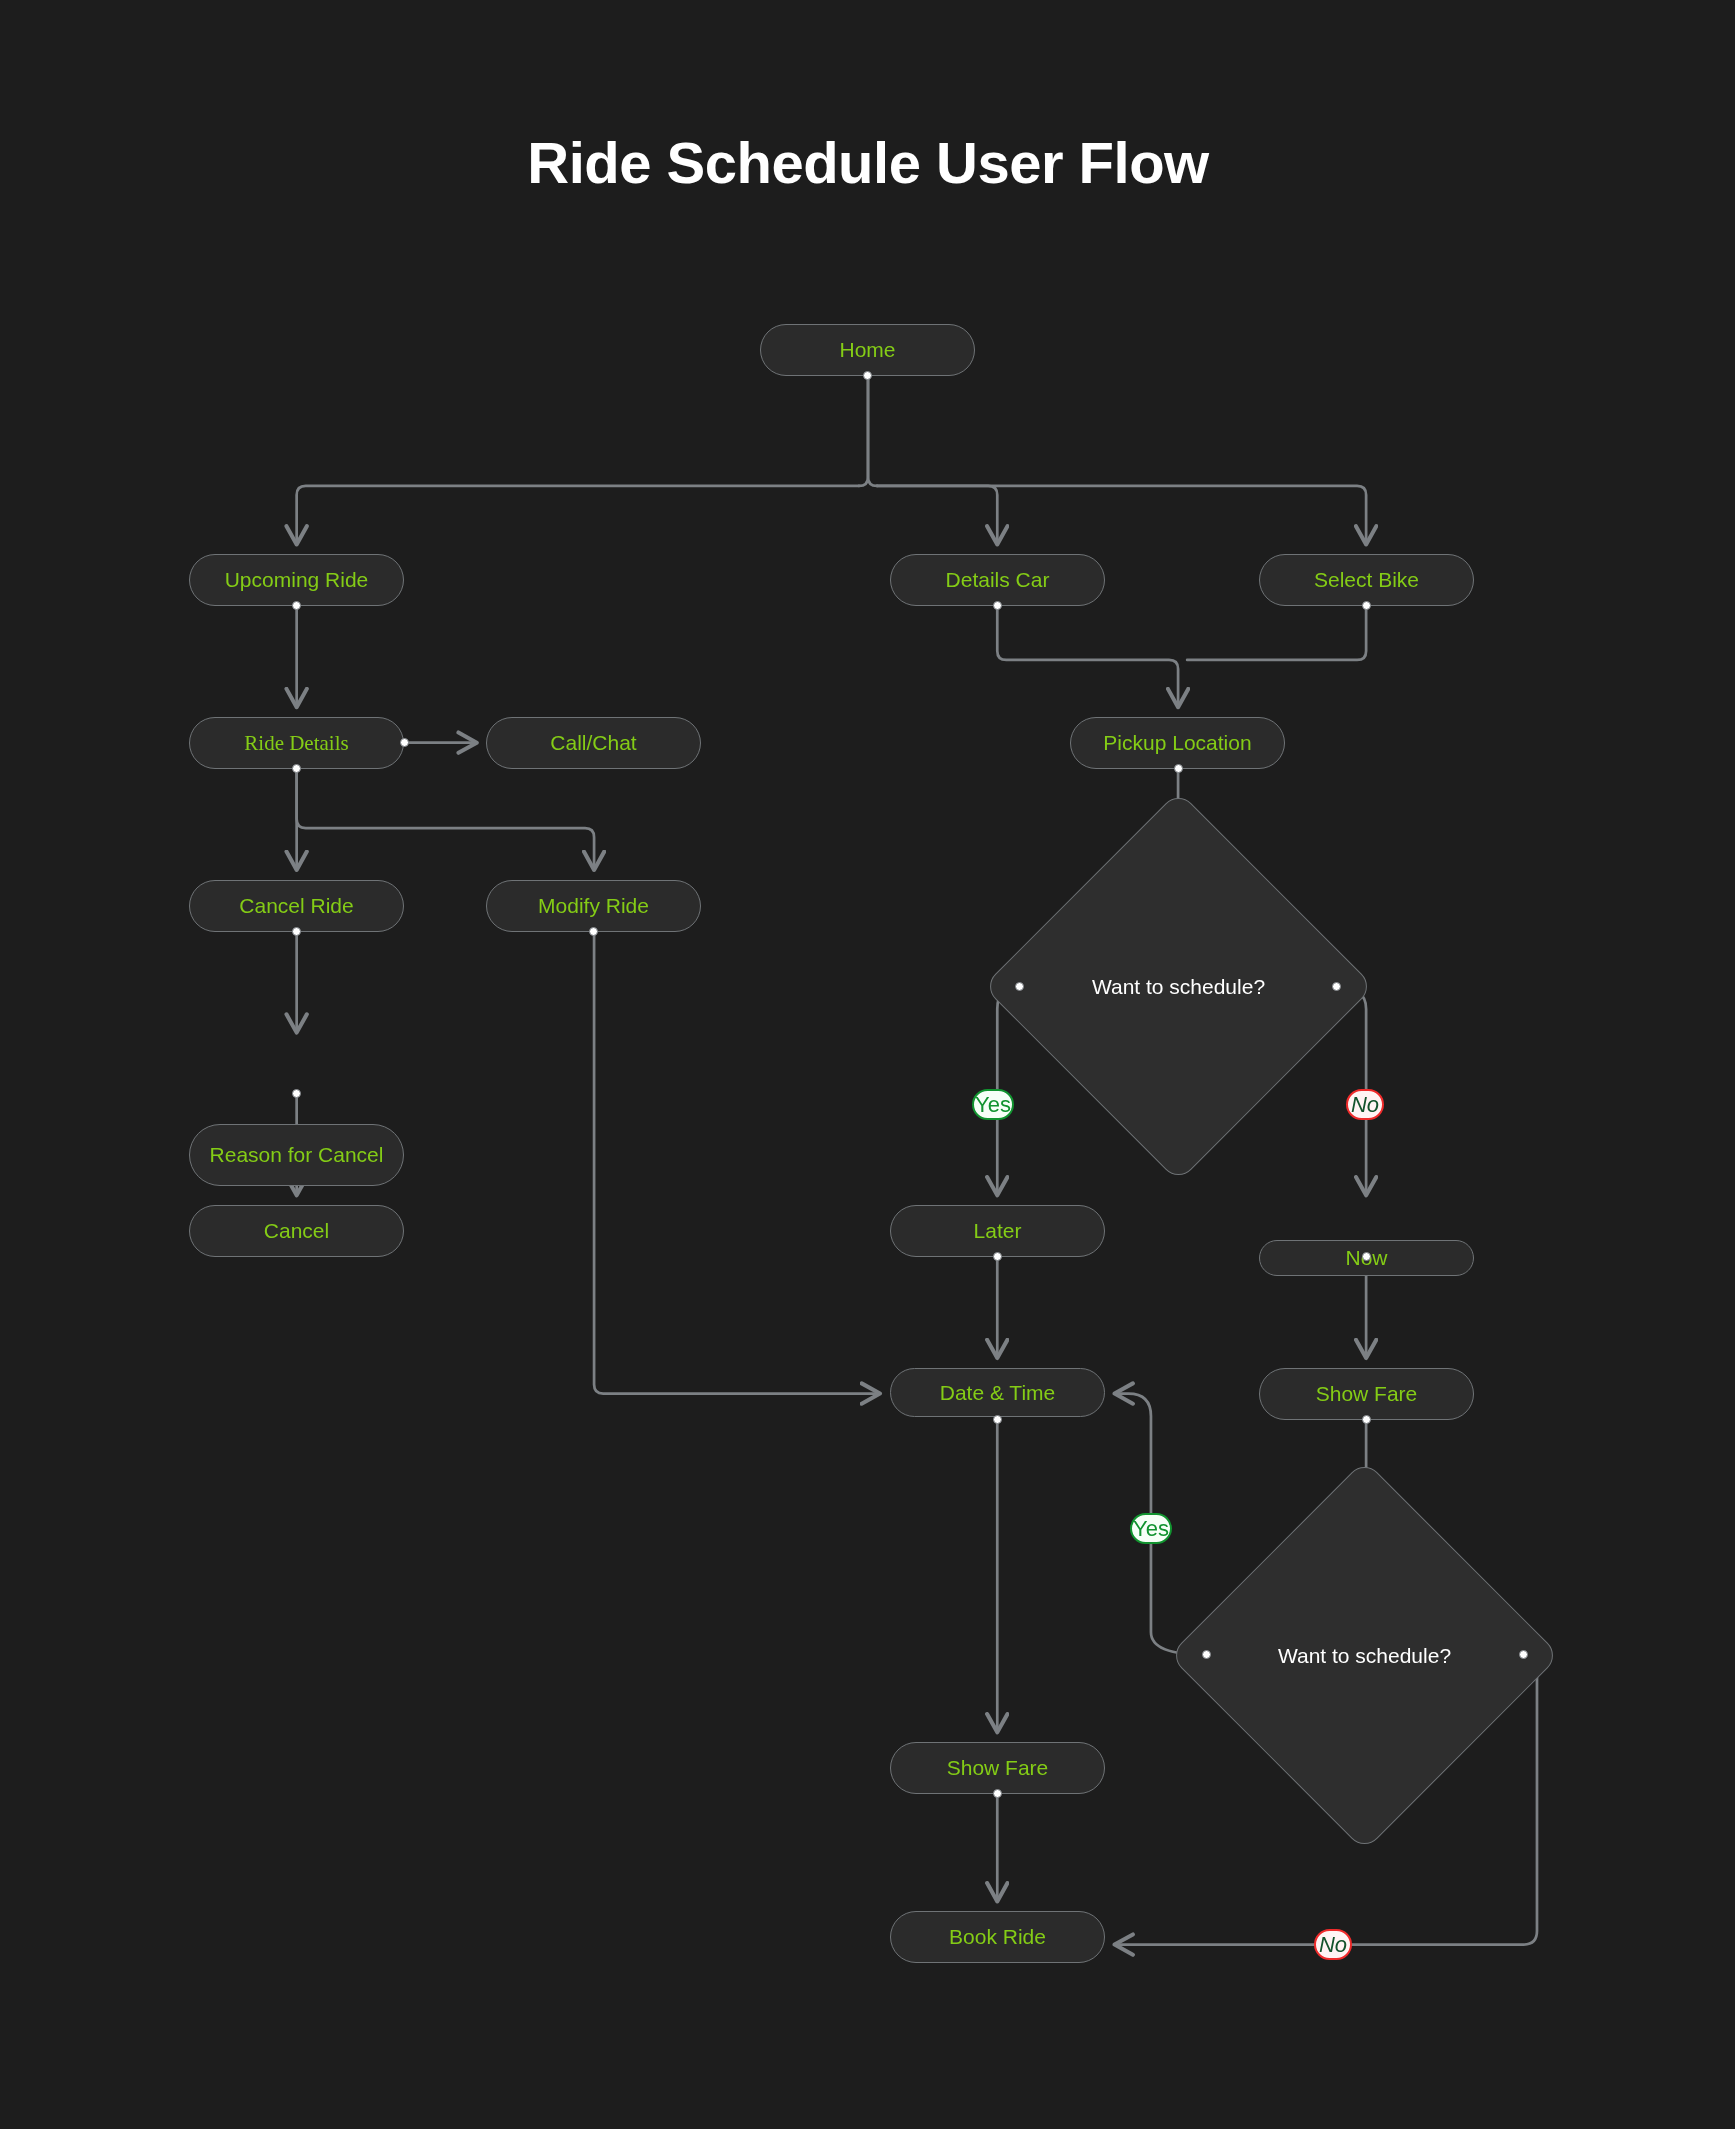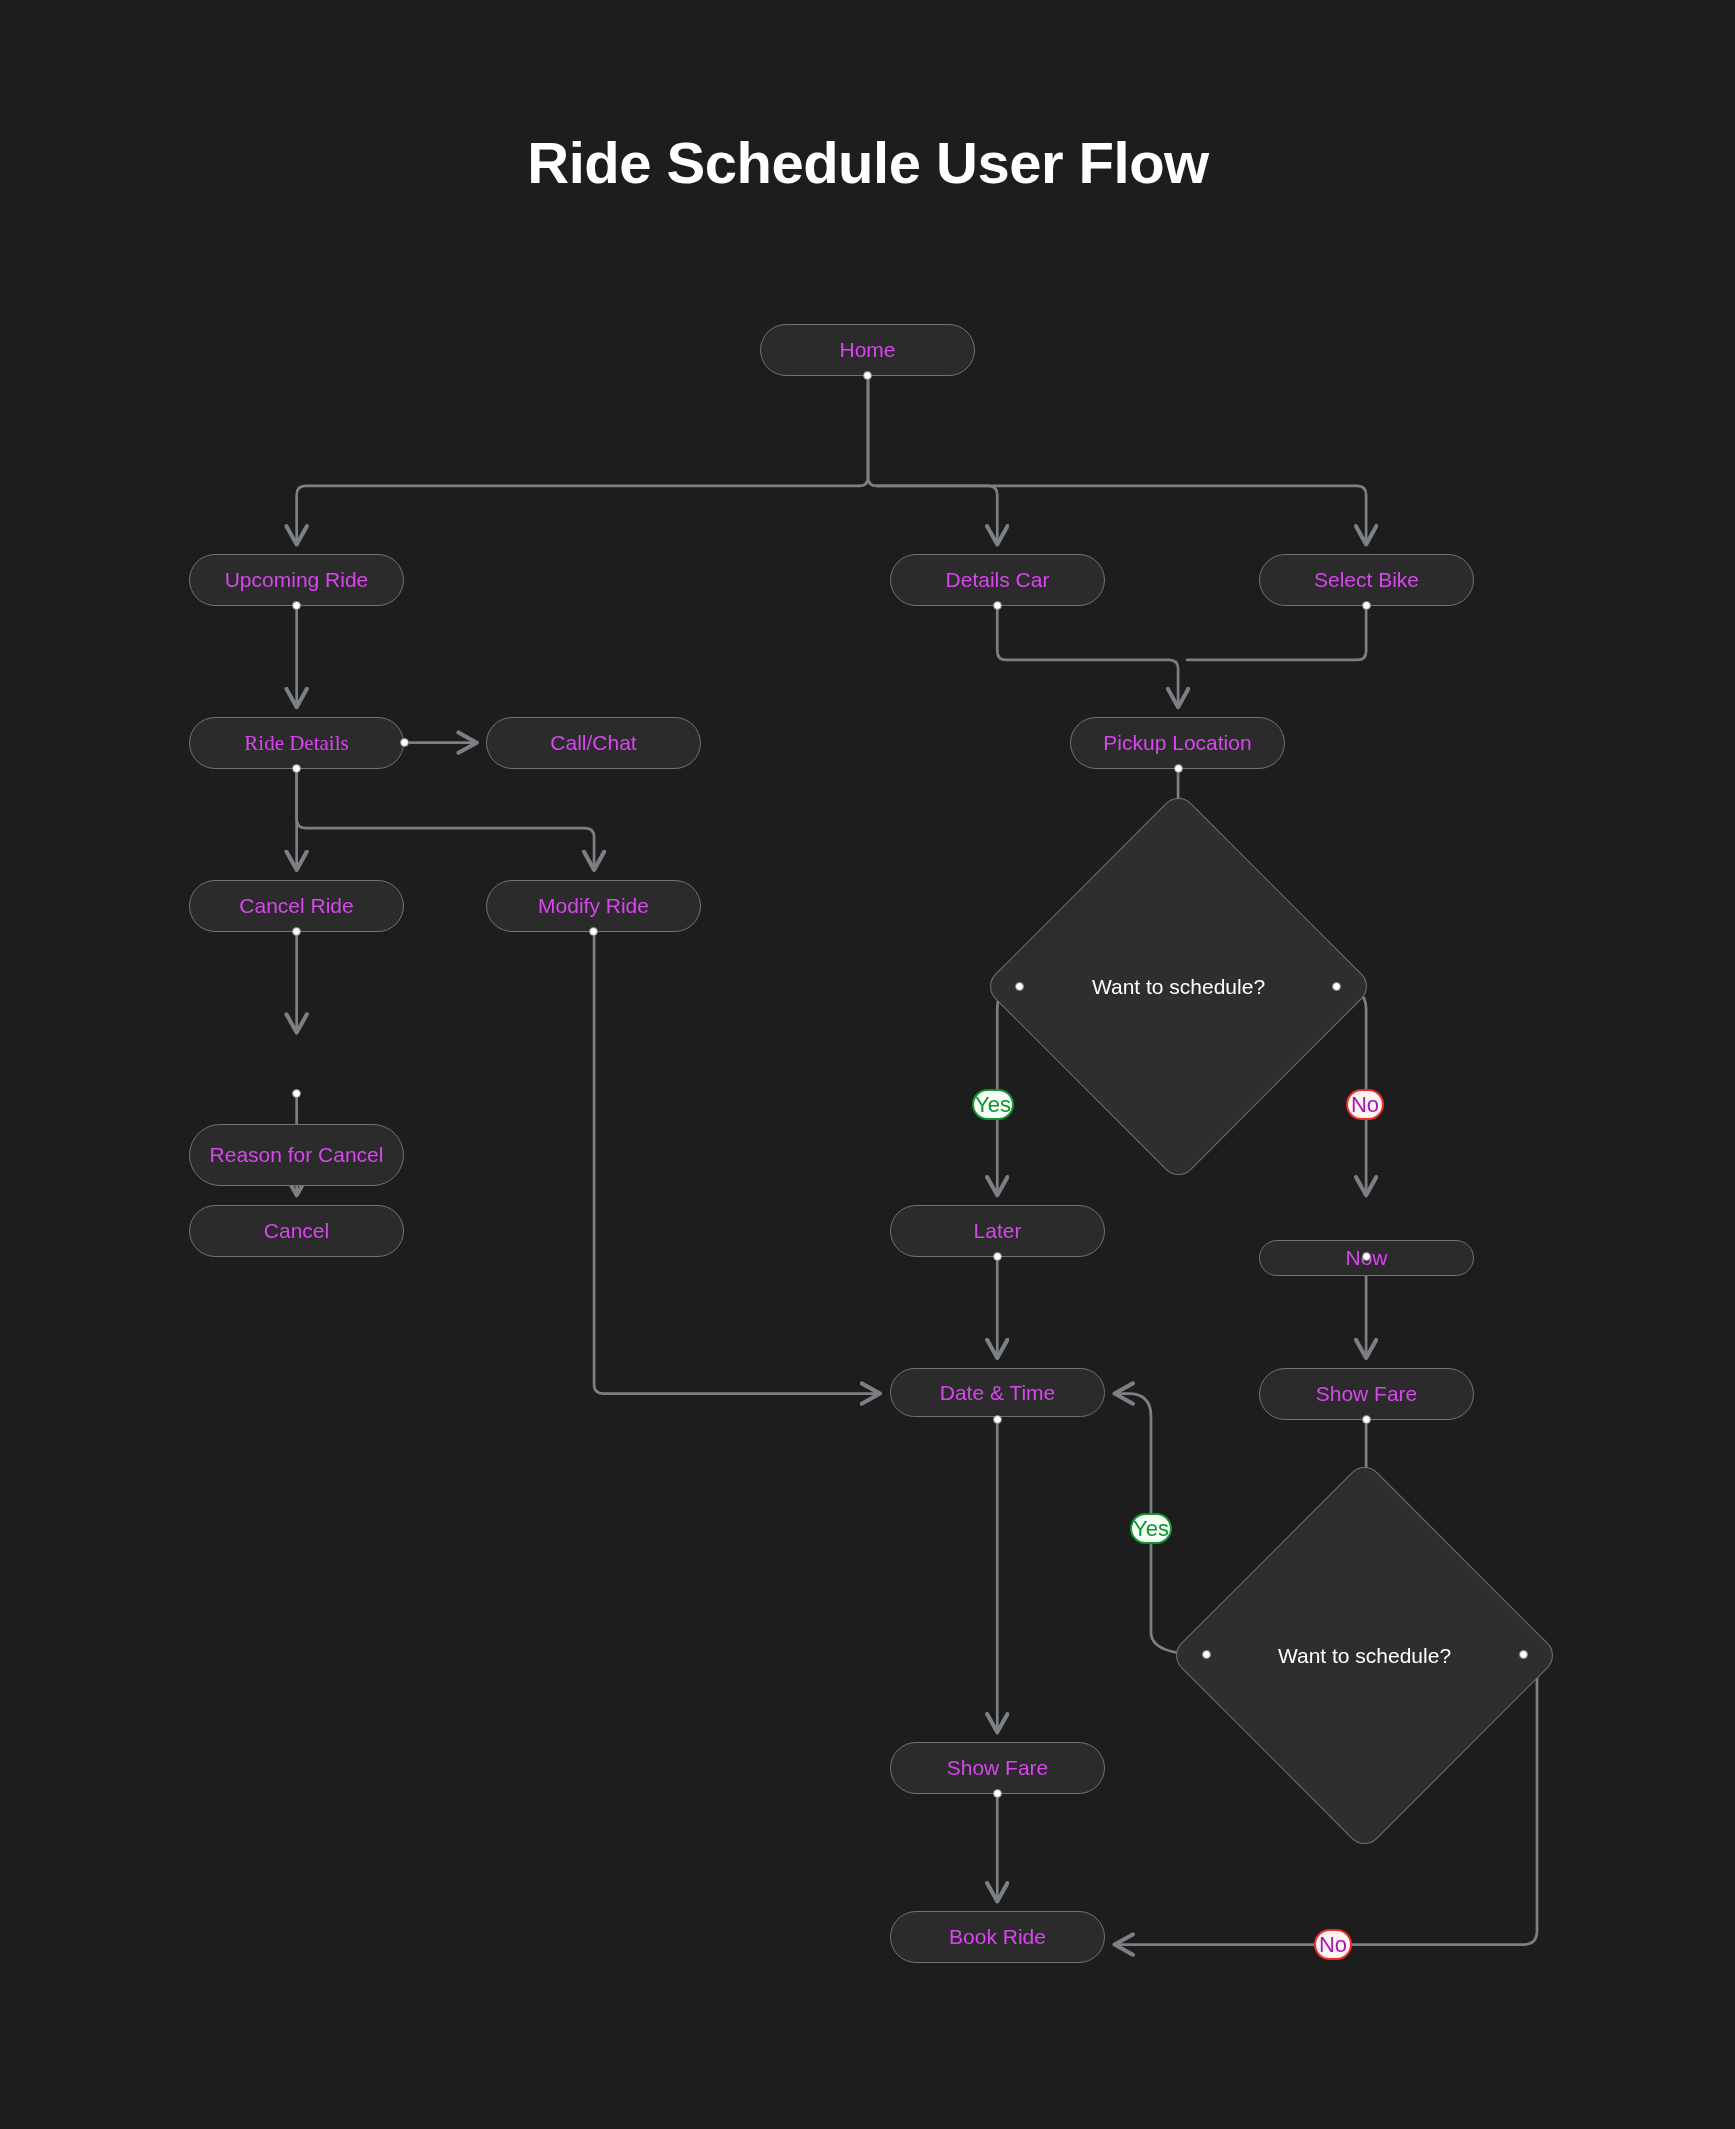--- a/index.html
+++ b/index.html
@@ -30,21 +30,21 @@
     pointer-events:none;
   }
   .node {
     position:absolute;
     background:#2b2b2b;
     border:0.9px solid #6f7376;
     border-radius:4520px;
     display:flex;
     align-items:center;
     justify-content:center;
-    color:#d946ef;
+    color:#84cc16;
     font-size:21px;
     font-weight:400;
     white-space:nowrap;
     z-index:3;
   }
   .diamond {
     position:absolute;
     background:#2e2e2e;
     border:0.9px solid #6f7376;
     border-radius:18px;
@@ -73,21 +73,22 @@
     line-height:1;
   }
   .badge-yes {
     background:#f6fff7;
     border:2.3px solid #11932f;
     color:#11932f;
   }
   .badge-no {
     background:#fff4f4;
     border:2.3px solid #ef2b2b;
-    color:#a21caf;
+    color:#14532d;
+    font-style:italic;
   }
   .dot {
     position:absolute;
     width:9px; height:9px;
     border-radius:50%;
     background:#ffffff;
     border:1.8px solid #7c8084;
     z-index:5;
   }
 </style>

